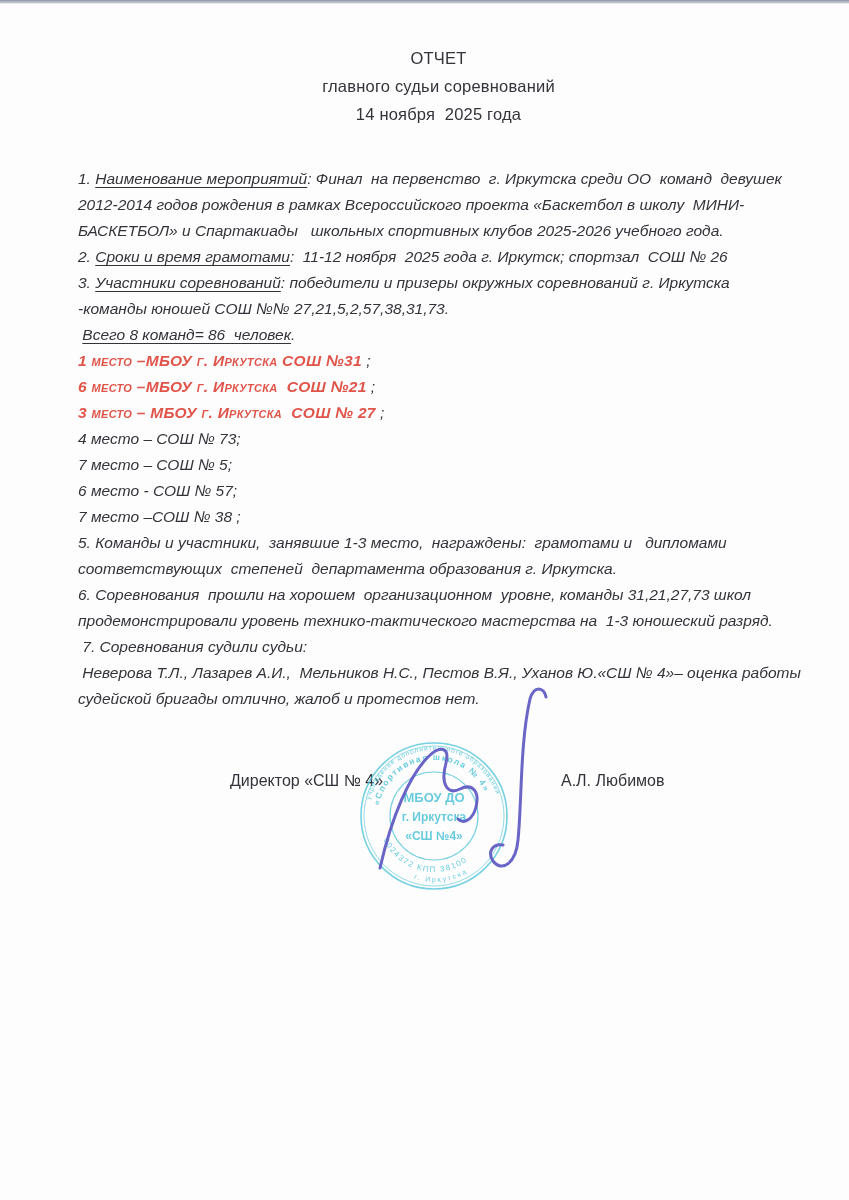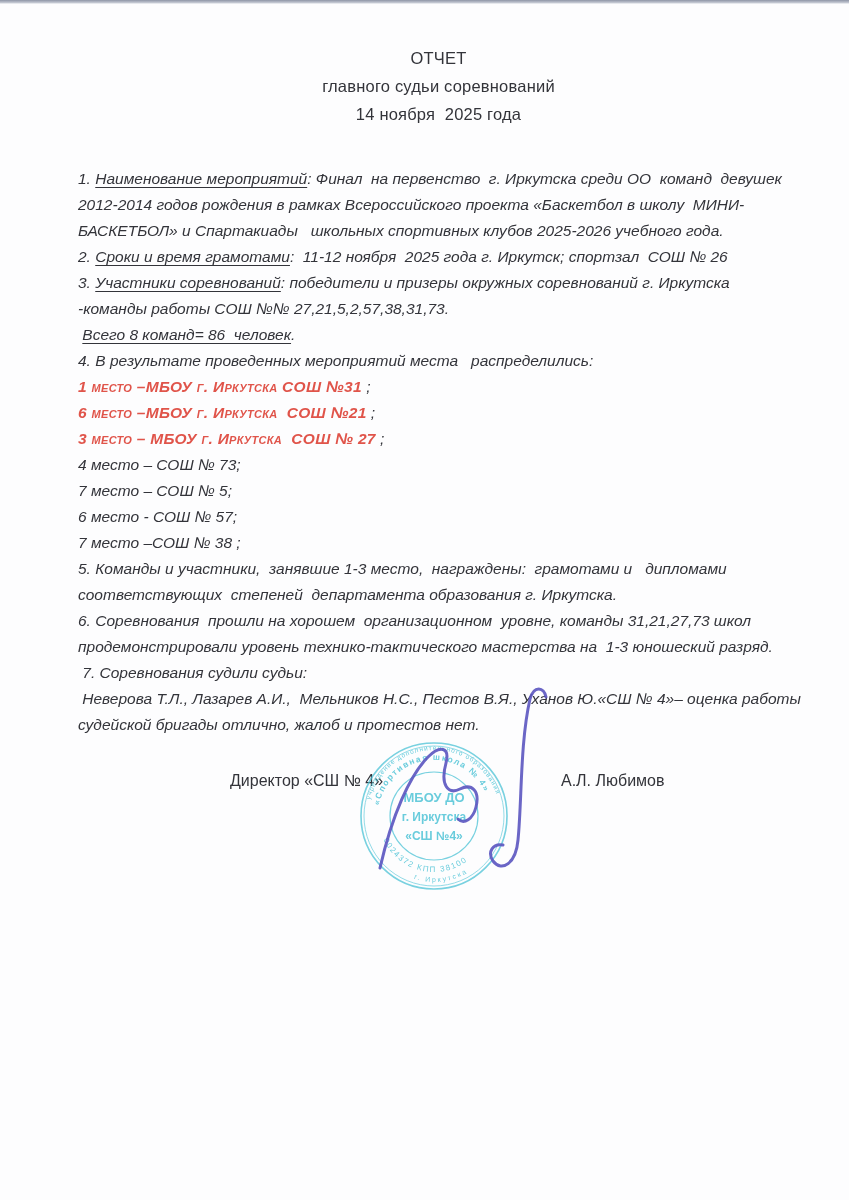--- a/index.html
+++ b/index.html
@@ -49,23 +49,22 @@
   <div class="tline">главного судьи соревнований</div>
   <div class="tline">14 ноября  2025 года</div>
 </div>
 
 <div class="doc-body">
     <div class="line"><span class="s-n">1. </span><span class="s-u">Наименование мероприятий</span><span class="s-n">: Финал  на первенство  г. Иркутска среди ОО  команд  девушек</span></div>
     <div class="line"><span class="s-n">2012-2014 годов рождения в рамках Всероссийского проекта «Баскетбол в школу  МИНИ-</span></div>
     <div class="line"><span class="s-n">БАСКЕТБОЛ» и Спартакиады   школьных спортивных клубов 2025-2026 учебного года.</span></div>
     <div class="line"><span class="s-n">2. </span><span class="s-u">Сроки и время грамотами</span><span class="s-n">:  11-12 ноября  2025 года г. Иркутск; спортзал  СОШ № 26</span></div>
     <div class="line"><span class="s-n">3. </span><span class="s-u">Участники соревнований</span><span class="s-n">: победители и призеры окружных соревнований г. Иркутска</span></div>
-    <div class="line"><span class="s-n">-команды работы СОШ №№ 27,21,5,2,57,38,31,73.</span></div>
+    <div class="line"><span class="s-n">-команды юношей СОШ №№ 27,21,5,2,57,38,31,73.</span></div>
     <div class="line"><span class="s-n"> </span><span class="s-u">Всего 8 команд= 86  человек</span><span class="s-n">.</span></div>
-    <div class="line"><span class="s-n">4. В результате проведенных мероприятий места   распределились:</span></div>
     <div class="line"><span class="s-r">1 место –МБОУ г. Иркутска СОШ №31</span><span class="s-n"> ;</span></div>
     <div class="line"><span class="s-r">6 место –МБОУ г. Иркутска  СОШ №21</span><span class="s-n"> ;</span></div>
     <div class="line"><span class="s-r">3 место – МБОУ г. Иркутска  СОШ № 27</span><span class="s-n"> ;</span></div>
     <div class="line"><span class="s-n">4 место – СОШ № 73;</span></div>
     <div class="line"><span class="s-n">7 место – СОШ № 5;</span></div>
     <div class="line"><span class="s-n">6 место - СОШ № 57;</span></div>
     <div class="line"><span class="s-n">7 место –СОШ № 38 ;</span></div>
     <div class="line"><span class="s-n">5. Команды и участники,  занявшие 1-3 место,  награждены:  грамотами и   дипломами</span></div>
     <div class="line"><span class="s-n">соответствующих  степеней  департамента образования г. Иркутска.</span></div>
     <div class="line"><span class="s-n">6. Соревнования  прошли на хорошем  организационном  уровне, команды 31,21,27,73 школ</span></div>

